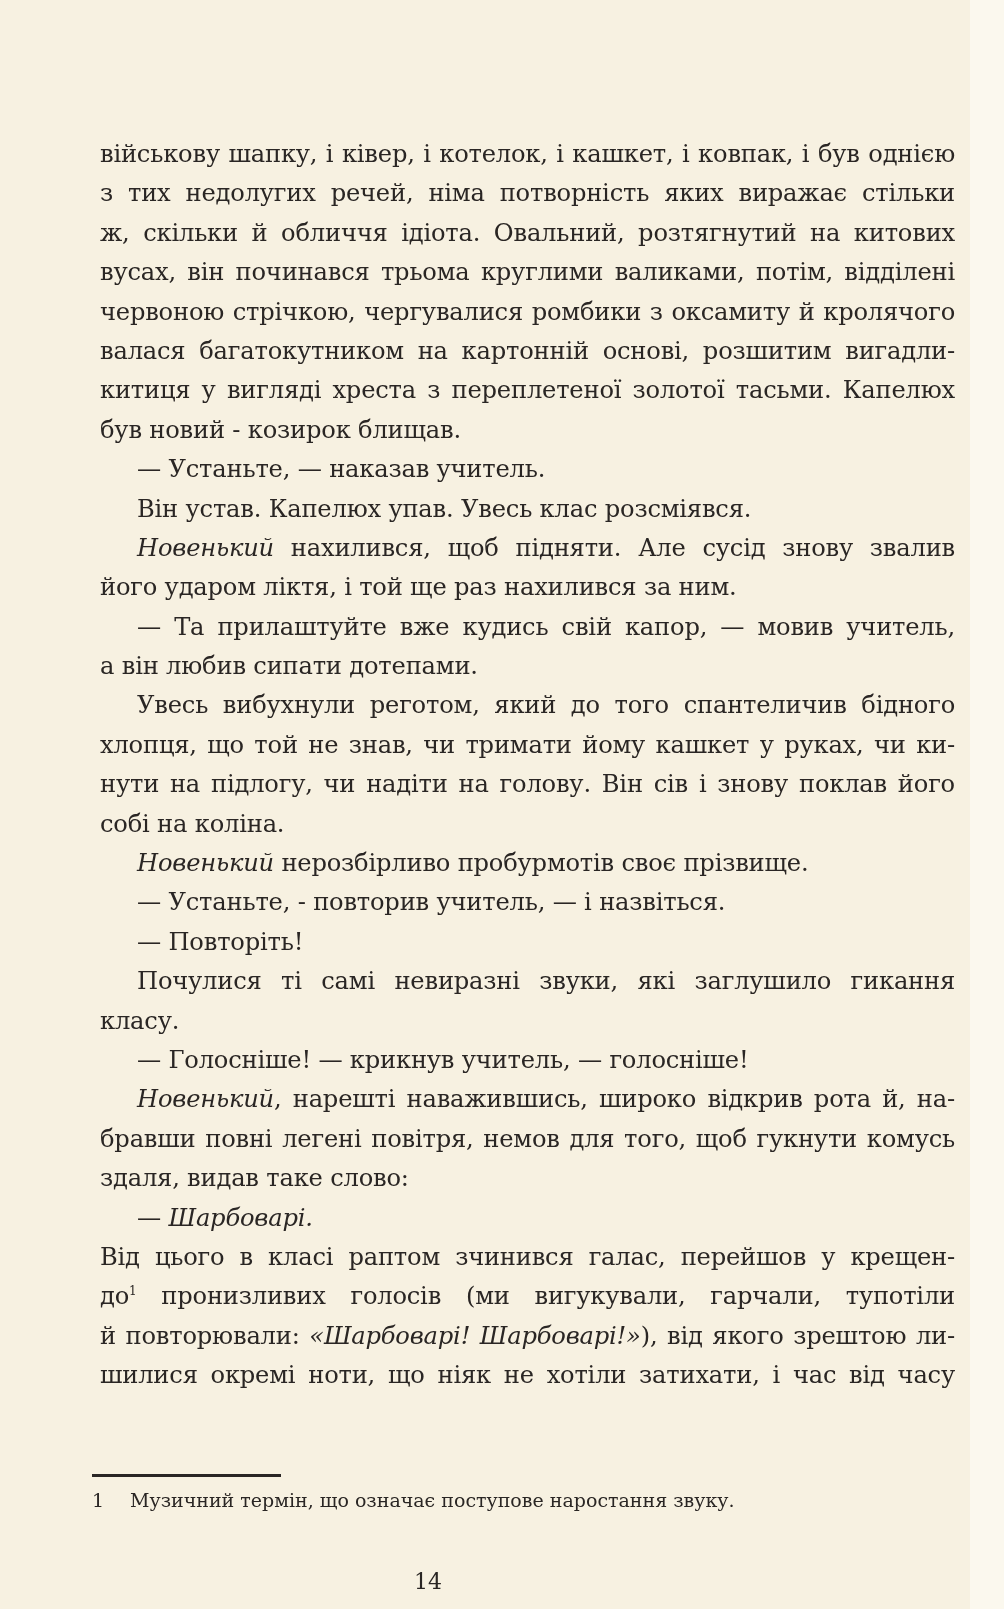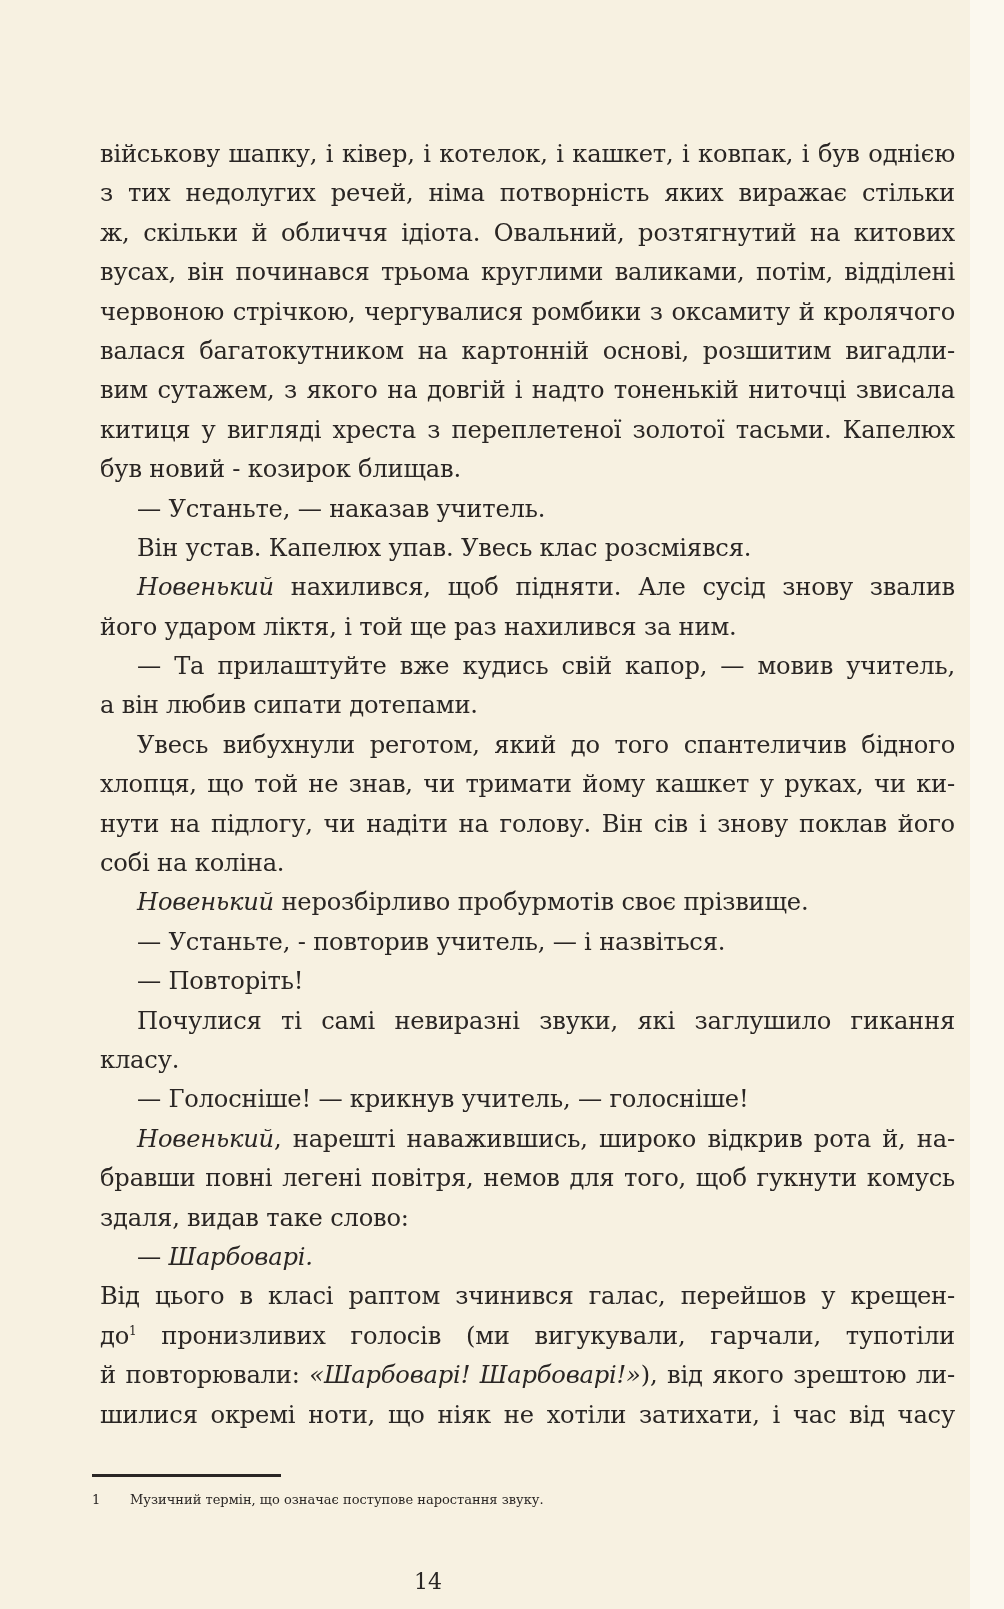--- a/index.html
+++ b/index.html
@@ -57,21 +57,21 @@
       left: 92px;
       top: 1474px;
       width: 189px;
       height: 3px;
       background: #2a2624;
     }
     .footnote {
       position: absolute;
       left: 92px;
       top: 1488px;
-      font-size: 13px;
+      font-size: 19px;
       line-height: 24px;
       white-space: nowrap;
     }
     .footnote .fn-num {
       display: inline-block;
       width: 38px;
     }
     .page-number {
       position: absolute;
       left: 0;
@@ -87,21 +87,20 @@
 
 <div class="page-edge"></div>
 
 <div class="page">
   <div class="line just"><span>військову шапку, і ківер, і котелок, і кашкет, і ковпак, і був однією</span></div>
   <div class="line just"><span>з тих недолугих речей, німа потворність яких виражає стільки</span></div>
   <div class="line just"><span>ж, скільки й обличчя ідіота. Овальний, розтягнутий на китових</span></div>
   <div class="line just"><span>вусах, він починався трьома круглими валиками, потім, відділені</span></div>
   <div class="line just"><span>червоною стрічкою, чергувалися ромбики з оксамиту й кролячого</span></div>
   <div class="line just"><span>валася багатокутником на картонній основі, розшитим вигадли-</span></div>
-  <div class="line just"><span>вим сутажем, з якого на довгій і надто тоненькій ниточці звисала</span></div>
   <div class="line just"><span>китиця у вигляді хреста з переплетеної золотої тасьми. Капелюх</span></div>
   <div class="line"><span>був новий - козирок блищав.</span></div>
   <div class="line indent"><span>— Устаньте, — наказав учитель.</span></div>
   <div class="line indent"><span>Він устав. Капелюх упав. Увесь клас розсміявся.</span></div>
   <div class="line just indent"><em>Новенький</em><span> нахилився, щоб підняти. Але сусід знову звалив</span></div>
   <div class="line"><span>його ударом ліктя, і той ще раз нахилився за ним.</span></div>
   <div class="line just indent"><span>— Та прилаштуйте вже кудись свій капор, — мовив учитель,</span></div>
   <div class="line"><span>а він любив сипати дотепами.</span></div>
   <div class="line just indent"><span>Увесь вибухнули реготом, який до того спантеличив бідного</span></div>
   <div class="line just"><span>хлопця, що той не знав, чи тримати йому кашкет у руках, чи ки-</span></div>

